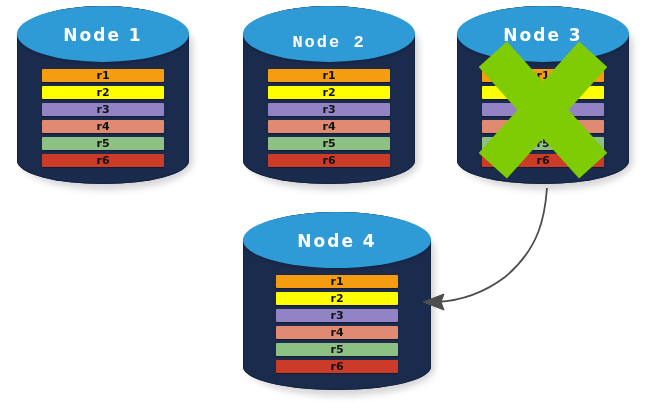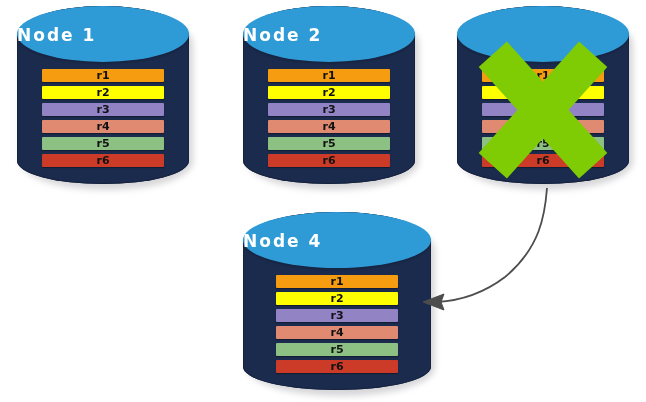--- a/index.html
+++ b/index.html
@@ -55,20 +55,21 @@
     height: 56px;
     border-radius: 50%;
     background: #2e9bd6;
     z-index: 2;
     box-shadow: 0 2px 2px rgba(0,0,0,0.15);
   }
   .node .top-label {
     position: absolute;
     left: 0;
     width: 100%;
+    text-align: center;
     color: #ffffff;
     font-weight: bold;
     font-size: 17px;
     letter-spacing: 2px;
     z-index: 3;
     white-space: nowrap;
   }
 
   .rows {
     position: absolute;
@@ -136,35 +137,36 @@
       <div class="row" style="width:122px; background:#e08a72;">r4</div>
       <div class="row" style="width:122px; background:#8dc183;">r5</div>
       <div class="row" style="width:122px; background:#cc3b28;">r6</div>
     </div>
   </div>
 
   <div class="node" id="node-2" style="left:243px; top:6px; width:172px; height:178px;">
     <div class="shadow"></div>
     <div class="body"></div>
     <div class="top"></div>
-    <div class="top-label" style="top:19px;">Node  2</div>
+    <div class="top-label" style="top:27px;font-family:Liberation Mono, monospace;">Node  2</div>
     <div class="rows" style="top:63px;">
       <div class="row" style="width:122px; background:#f59c11;">r1</div>
       <div class="row" style="width:122px; background:#ffff00;">r2</div>
       <div class="row" style="width:122px; background:#9283c5;">r3</div>
       <div class="row" style="width:122px; background:#e08a72;">r4</div>
       <div class="row" style="width:122px; background:#8dc183;">r5</div>
       <div class="row" style="width:122px; background:#cc3b28;">r6</div>
     </div>
   </div>
 
   <div class="node" id="node-3" style="left:457px; top:6px; width:172px; height:178px;">
     <div class="shadow"></div>
     <div class="body"></div>
     <div class="top"></div>
+    <div class="top-label" style="top:19px;">Node  3</div>
     <div class="rows" style="top:63px;">
       <div class="row" style="width:122px; background:#f59c11;">r1</div>
       <div class="row" style="width:122px; background:#ffff00;">r2</div>
       <div class="row" style="width:122px; background:#9283c5;">r3</div>
       <div class="row" style="width:122px; background:#e08a72;">r4</div>
       <div class="row" style="width:122px; background:#8dc183;">r5</div>
       <div class="row" style="width:122px; background:#cc3b28;">r6</div>
     </div>
     <div class="xmark" style="left:5px; top:28px; width:162px; height:152px;">
       <div class="bar b1"></div>

